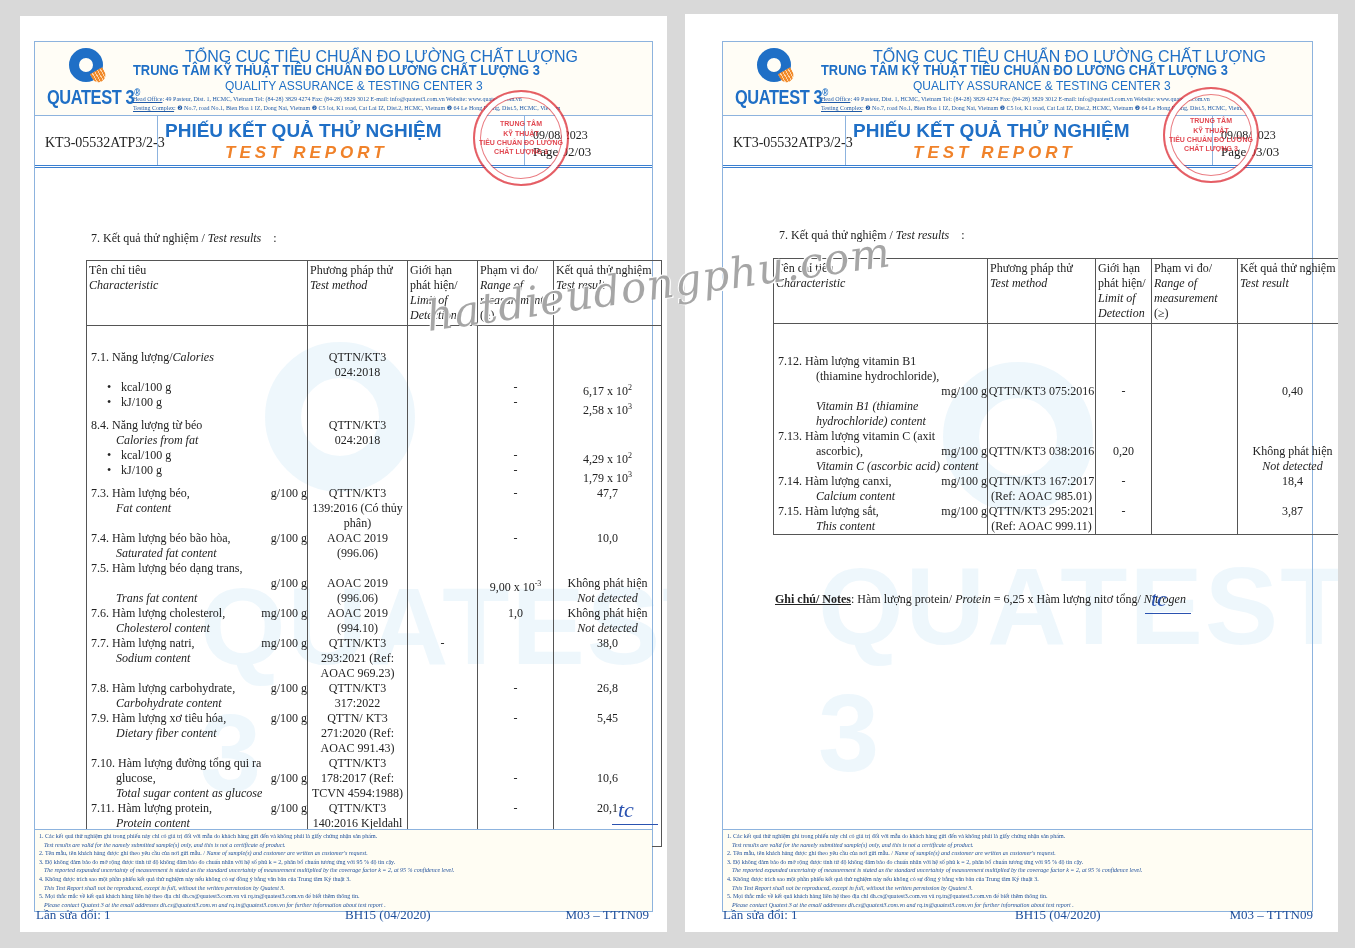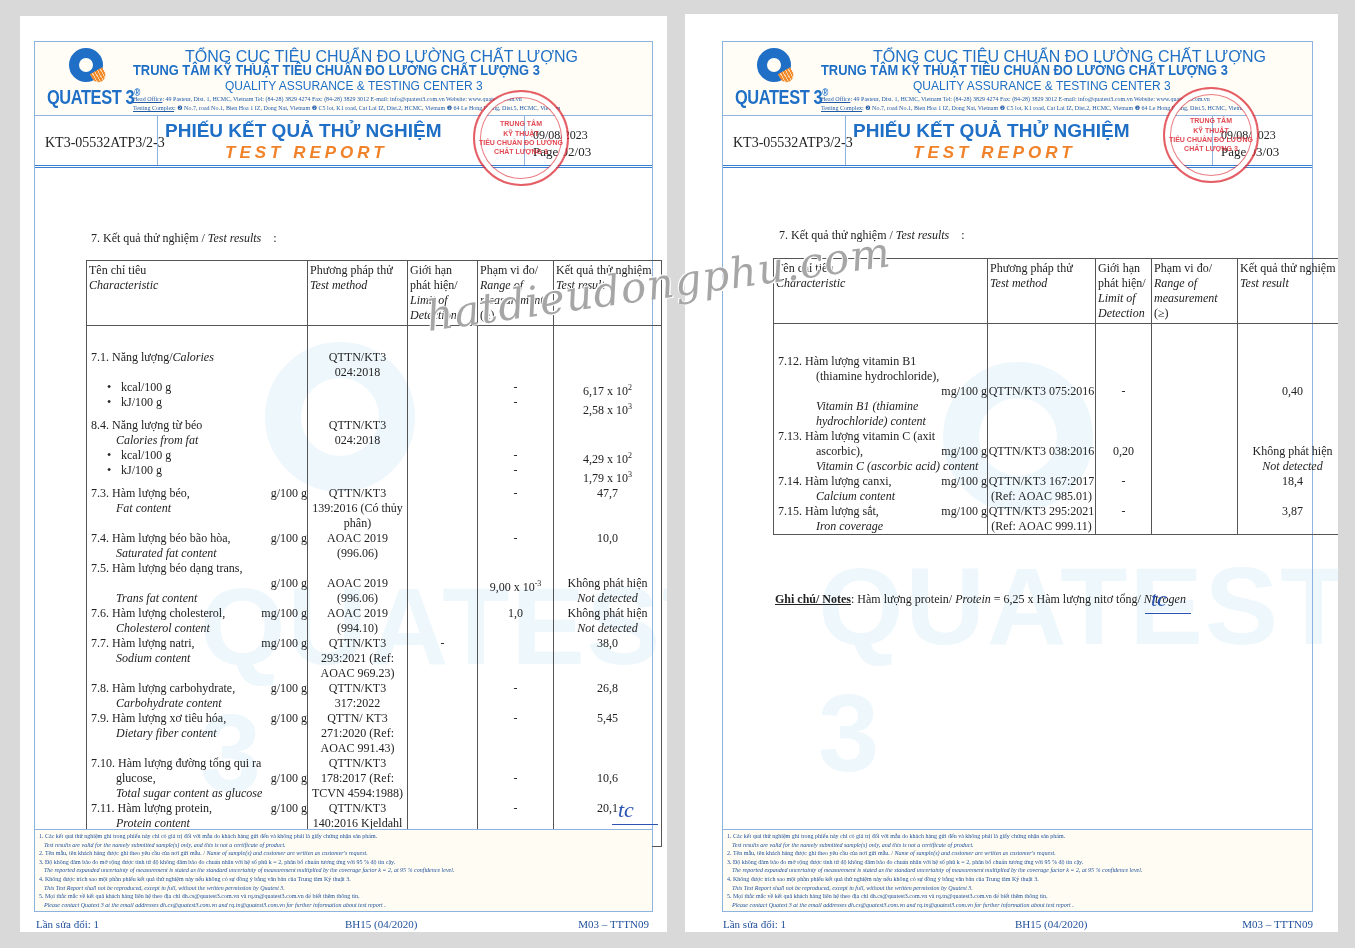--- a/index.html
+++ b/index.html
@@ -64,21 +64,21 @@
   .notes-line .lbl { font-weight: bold; text-decoration: underline; }
 
   .signature { position: absolute; width: 36px; height: 26px; color: #2a52b0; font-family: "Liberation Serif", serif; font-style: italic; font-size: 22px; line-height: 22px; }
   .signature::after { content: ""; position: absolute; left: -6px; bottom: 0; width: 46px; border-bottom: 1.5px solid #2a52b0; }
   #page-left .signature { left: 598px; top: 783px; }
   #page-right .signature { left: 466px; top: 574px; }
 
   .disc { position: absolute; left: 0; right: 0; bottom: 0; height: 82px; background: #fffdf3; border-top: 1px solid #8db3de; padding: 2px 4px; color: #1f4f9a; font-size: 6px; line-height: 8.6px; }
   .disc .en { font-style: italic; padding-left: 5px; }
 
-  .foot { position: absolute; bottom: 2px; font-size: 11px; color: #1f4f9a; }
+  .foot { position: absolute; bottom: 9px; font-size: 13px; color: #1f4f9a; }
   .foot.l { left: 16px; } .foot.m { left: 325px; } .foot.r { right: 18px; }
   #page-right .foot.l { left: 38px; } #page-right .foot.m { left: 330px; } #page-right .foot.r { right: 25px; }
 
   .bg-mark { position: absolute; font-family: "Liberation Sans", sans-serif; font-weight: bold; color: rgba(120,190,235,0.13); pointer-events: none; }
   .bg-q { width: 150px; height: 150px; border-radius: 50%; border: 36px solid rgba(120,190,235,0.13); }
 
   .watermark { position: absolute; left: 430px; top: 292px; font-family: "DejaVu Serif", serif; font-style: italic; font-size: 42px; color: rgba(150,150,150,0.85); transform: rotate(-8deg); transform-origin: left bottom; white-space: nowrap; letter-spacing: 1px; text-shadow: 1px 1px 0 #fff, -1px -1px 0 #fff; pointer-events: none; z-index: 10; }
 </style>
 </head>
 <body>
@@ -508,21 +508,21 @@
           <td class="c"></td>
           <td class="c">18,4</td>
         </tr>
 
         <tr>
           <td class="ch">
               <div class="row-line">
                 <span>7.15. Hàm lượng sắt,</span>
                 <span>mg/100 g</span>
               </div>
-              <div class="i indent2">Iron coverage</div>
+              <div class="i indent2">This content</div>
             </td>
           <td class="c">QTTN/KT3 295:2021 (Ref: AOAC 999.11)</td>
           <td class="c">-</td>
           <td class="c"></td>
           <td class="c">3,87</td>
         </tr>
       </tbody>
     </table>
 
     <div class="notes-line">

